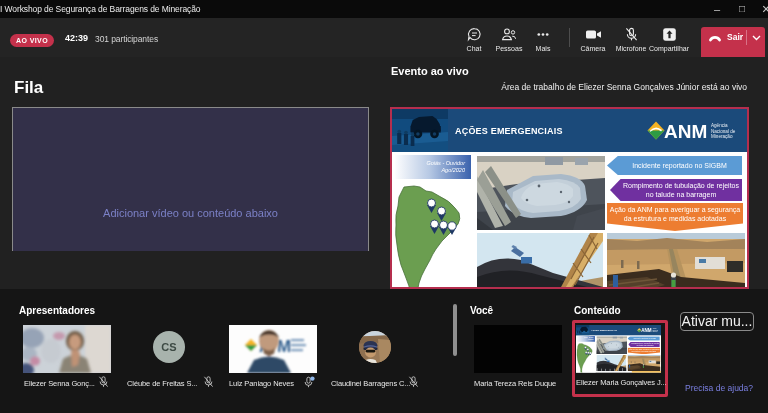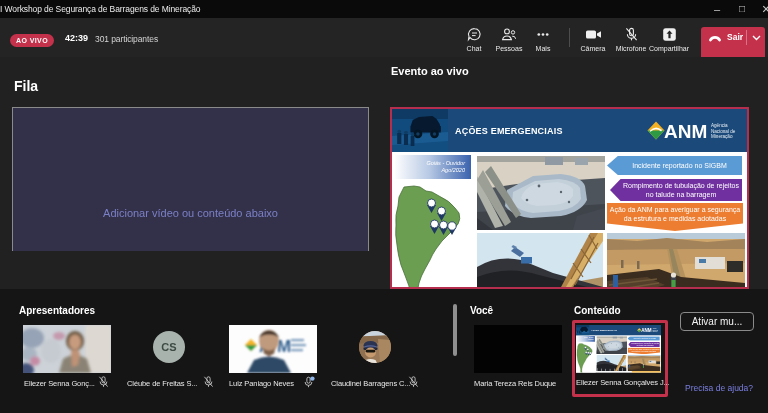--- a/index.html
+++ b/index.html
@@ -17,21 +17,21 @@
 #parts{position:absolute;left:95px;top:15.5px;font-size:8.5px;color:#d4d4d4;letter-spacing:-.1px}
 .tbtn{position:absolute;top:9px;width:44px;text-align:center;color:#e9e9e9}
 .tbtn svg{display:block;margin:0 auto}
 .tbtn .lbl{font-size:7px;margin-top:3px;color:#e9e9e9;white-space:nowrap}
 #sep1{position:absolute;left:569px;top:10px;width:1px;height:19px;background:#4d4d4d}
 #sair{position:absolute;left:701px;top:9px;width:64px;height:34px;background:#c4314b;border-radius:3px;color:#fff}
 #sair .txt{position:absolute;left:26px;top:5px;font-size:8.5px;font-weight:bold}
 #sair .div{position:absolute;left:45px;top:3px;width:1px;height:15px;background:#d87287}
 
 #stage{position:absolute;left:0;top:57px;width:768px;height:232px;background:#212121}
-#fila-h{position:absolute;left:14px;top:21px;font-size:14px;font-weight:bold;color:#fff}
+#fila-h{position:absolute;left:14px;top:21px;font-size:17px;font-weight:bold;color:#fff}
 #fila-box{position:absolute;left:12px;top:50px;width:357px;height:144px;background:#333049;border:1px solid #8a8a8a;border-bottom:none}
 #fila-box .msg{position:absolute;left:0;right:0;top:99px;text-align:center;font-size:11px;color:#7b80c6}
 #evento-h{position:absolute;left:391px;top:8px;font-size:11px;font-weight:bold;color:#fff}
 #evento-s{position:absolute;right:21px;top:25px;font-size:8.5px;color:#f0f0f0}
 
 #slidewrap{position:absolute;left:390px;top:50px;width:359px;height:182px;border:2px solid #b52e4e;overflow:hidden;background:#fff}
 .slide{position:relative;width:355px;height:199px;background:#ffffff;overflow:hidden}
 .sl-head{position:absolute;left:0;top:0;width:355px;height:43px;background:#1b4a7a}
 .sl-title{position:absolute;left:63px;top:17px;font-size:9px;font-weight:bold;color:#fff;letter-spacing:.2px}
 .sl-anm{position:absolute;right:10px;top:9px;width:95px;height:25px}
@@ -43,21 +43,21 @@
 .b2{left:218px;top:70px;width:132px;height:22px;background:#7030a0;clip-path:polygon(0 50%,8% 0,100% 0,100% 100%,8% 100%);font-size:7px;line-height:9.5px;padding:1.5px 2px 0 12px}
 .b3{left:215px;top:94px;width:136px;height:28px;background:#ed7d31;clip-path:polygon(0 0,100% 0,100% 73%,50% 100%,0 73%);font-size:7px;line-height:9.5px;padding-top:1.5px}
 .sl-yellow{position:absolute;left:233px;top:193px;width:122px;height:6px;background:#efaf2f}
 
 #bottom{position:absolute;left:0;top:289px;width:768px;height:124px;background:#151515}
 .blabel{position:absolute;font-size:10px;font-weight:bold;color:#fff;top:16px}
 .thumb{position:absolute;top:36px;width:88px;height:48px;background:#000;overflow:hidden}
 .tname{position:absolute;top:90px;font-size:7.5px;color:#e8e8e8;white-space:nowrap;letter-spacing:-.1px}
 #scrollbar{position:absolute;left:453px;top:15px;width:4px;height:52px;border-radius:2px;background:#8f8f8f}
 #contentbox{position:absolute;left:572px;top:31px;width:96px;height:77px;border:3px solid #c4314b;border-radius:2px}
-#ativar{position:absolute;left:680px;top:23px;width:74px;height:19px;border:1px solid #8a8a8a;border-radius:4px;background:transparent;color:#f2f2f2;font-size:10px;text-align:center;line-height:17px}
+#ativar{position:absolute;left:680px;top:23px;width:74px;height:19px;border:1px solid #8a8a8a;border-radius:4px;background:transparent;color:#f2f2f2;font-size:14px;text-align:center;line-height:17px}
 #ajuda{position:absolute;left:685px;top:94px;font-size:8.5px;color:#7a7fe0;white-space:nowrap}
 .avatar{position:absolute;top:42px;width:32px;height:32px;border-radius:50%;overflow:hidden}
 </style>
 </head>
 <body>
 <div id="app">
 
   <div id="titlebar">
     <div class="title">I Workshop de Segurança de Barragens de Mineração</div>
     <div class="winbtn" style="left:707px">–</div>
@@ -130,20 +130,21 @@
       </svg>
     </div>
   </div>
 
   <div id="stage">
     <div id="fila-h">Fila</div>
     <div id="fila-box">
         <div class="msg">Adicionar vídeo ou conteúdo abaixo</div>
       </div>
     <div id="evento-h">Evento ao vivo</div>
+    <div id="evento-s">Área de trabalho de Eliezer Senna Gonçalves Júnior está ao vivo</div>
     <div id="slidewrap">
       <div class="slide" id="bigslide">
         <div class="sl-head"></div>
         <svg class="abs" style="left:0;top:0" width="56" height="43" viewBox="0 0 54 43" preserveAspectRatio="none">
           <rect width="54" height="43" fill="#114b7e"></rect>
           <rect width="54" height="10" fill="#0e3a64"></rect>
           <path d="M0 27 L54 23 L54 43 L0 43 Z" fill="#1a5c92"></path>
           <path d="M0 36 L54 32 L54 43 L0 43 Z" fill="#134e80"></path>
           <path d="M18 17 L20 11 L26 8 L39 7 L43 10 L46 15 L47 22 L18 23 Z" fill="#06192e"></path>
           <rect x="18" y="17" width="29" height="6.5" fill="#06192e"></rect>
@@ -474,18 +475,18 @@
             <rect x="30" y="28" width="2.5" height="8" fill="#7c6a50"></rect>
             <rect x="14" y="27" width="2.5" height="8" fill="#7c6a50"></rect>
           </svg>
         </div>
         <div class="banner b1">Incidente reportado no SIGBM</div>
         <div class="banner b2">Rompimento de tubulação de rejeitos no talude na barragem</div>
         <div class="banner b3">Ação da ANM para averiguar a segurança<br>da estrutura e medidas adotadas</div>
         <div class="sl-yellow"></div>
         </div>
       </div>
-      <div style="position:absolute;left:1px;top:55px;font-size:7.5px;color:#e8e8e8;white-space:nowrap;letter-spacing:-.1px">Eliezer Senna Gonçalves J...</div>
+      <div style="position:absolute;left:1px;top:55px;font-size:7.5px;color:#e8e8e8;white-space:nowrap;letter-spacing:-.1px">Eliezer Maria Gonçalves J...</div>
     </div>
     <div id="ativar">Ativar mu...</div>
     <div id="ajuda">Precisa de ajuda?</div>
   </div>
 </div>
 
 </body></html>

